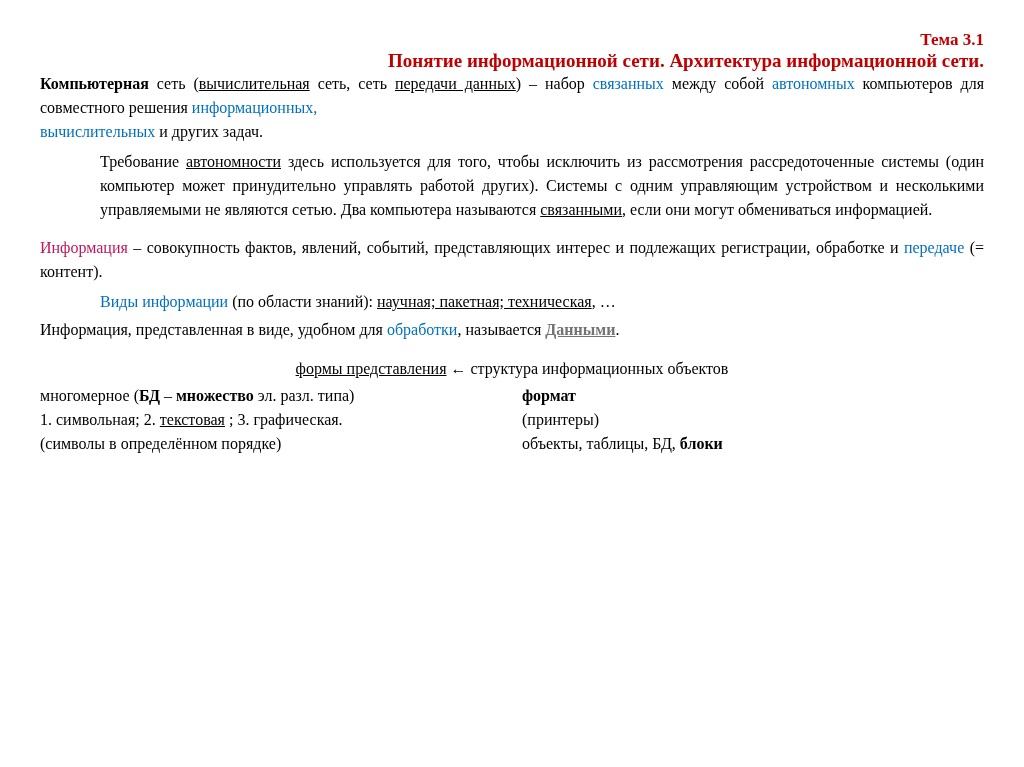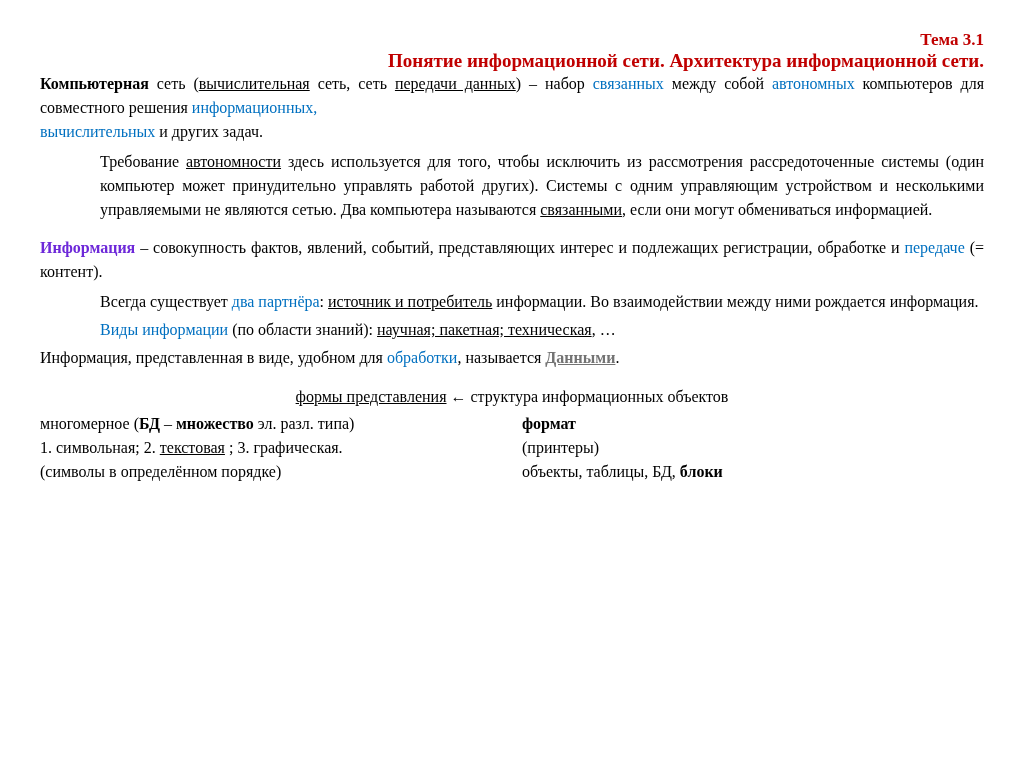--- a/index.html
+++ b/index.html
@@ -35,21 +35,21 @@
     }
     .indented {
       padding-left: 60px;
       text-align: justify;
       line-height: 1.5;
       margin-bottom: 4px;
     }
     .blue { color: #0070c0; }
     .underline { text-decoration: underline; }
     .bold { font-weight: bold; }
-    .red-bold { color: #6d28d9; font-weight: bold; }
+    .red-bold { color: #be185d; font-weight: normal; }
     .bottom-section {
       margin-top: 18px;
     }
     .forms-line {
       text-align: center;
       margin-bottom: 6px;
       font-size: 16px;
     }
     .two-col {
       display: flex;
@@ -88,23 +88,20 @@
     <p class="indented">
       Требование <span class="underline">автономности</span> здесь используется для того, чтобы исключить из рассмотрения рассредоточенные системы (один компьютер может принудительно управлять работой других). Системы с одним управляющим устройством и несколькими управляемыми не являются сетью. Два компьютера называются <span class="underline">связанными</span>, если они могут обмениваться информацией.
     </p>
   </div>
 
   <div class="section">
     <p class="para">
       <span class="red-bold">Информация</span><span> – совокупность фактов, явлений, событий, представляющих интерес и подлежащих регистрации, обработке и </span><span class="blue">передаче</span><span> (= контент).</span>
     </p>
 
-    <p class="indented">
-      Всегда существует <span class="blue">два партнёра</span>: <span class="underline">источник и потребитель</span> информации. Во взаимодействии между ними рождается информация.
-    </p>
 
     <p class="indented">
       <span class="blue">Виды информации</span><span> (по области знаний): </span><span class="underline">научная; пакетная; техническая</span><span>, …</span>
     </p>
 
     <p class="para">
       Информация, представленная в виде, удобном для <span class="blue">обработки</span>, называется <span style="color:#737373; text-decoration:underline; font-weight:bold;">Данными</span>.
     </p>
   </div>
 

